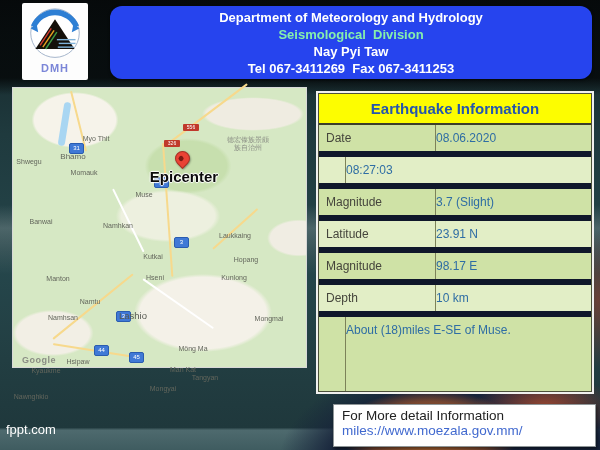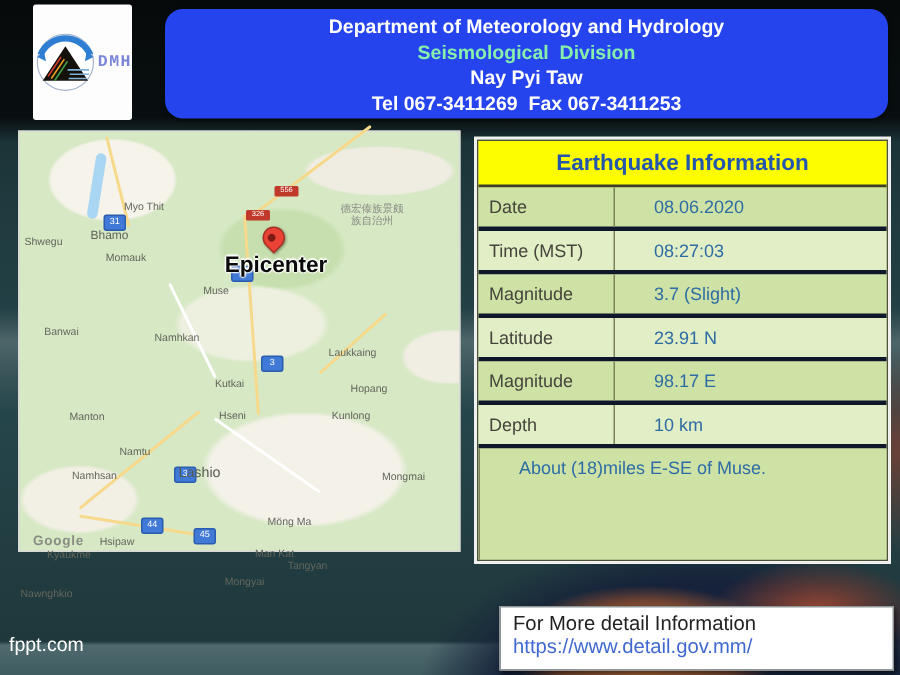--- a/index.html
+++ b/index.html
@@ -10,21 +10,21 @@
     background-image:
       radial-gradient(ellipse 30px 95px at 598px 300px, rgba(165,62,40,0.55), transparent 72%),
       radial-gradient(ellipse 120px 55px at 430px 432px, rgba(228,132,52,0.95), rgba(200,100,40,0.55) 55%, transparent 76%),
       radial-gradient(ellipse 95px 45px at 545px 408px, rgba(190,82,46,0.8), transparent 75%),
       radial-gradient(ellipse 245px 135px at 470px 462px, #1a2742 0%, #16223a 55%, transparent 78%),
       linear-gradient(180deg, rgba(5,8,9,0.88) 0px, rgba(5,8,9,0.85) 78px, rgba(5,8,9,0) 95px),
       linear-gradient(180deg, rgba(0,0,0,0) 205px, rgba(172,182,182,0.30) 228px, rgba(140,150,150,0.20) 250px, rgba(0,0,0,0) 274px),
       linear-gradient(180deg, #0d1517 0%, #17292c 8%, #1f3a3e 30%, #25464b 60%, #223e42 80%, #1f383c 95%, #4e6a6e 95.6%, #3f5c60 100%);
   }
   
-  .logo-box{position:absolute;left:22px;top:3px;width:66px;height:77px;background:#fdfdfd;border-radius:2px;display:flex;flex-direction:row;align-items:center;justify-content:flex-start;padding-top:3px;box-sizing:border-box;font-family:Liberation Mono, monospace;}
+  .logo-box{position:absolute;left:22px;top:3px;width:66px;height:77px;background:#fdfdfd;border-radius:2px;display:flex;flex-direction:column;align-items:center;justify-content:flex-start;padding-top:3px;box-sizing:border-box;}
   .logo-dmh{font-size:11px;font-weight:bold;color:#7b86d8;letter-spacing:1px;margin-top:-2px;}
   .title-box{position:absolute;left:110px;top:6px;width:482px;height:73px;background:#2644ee;border-radius:12px;
     display:flex;flex-direction:column;align-items:center;justify-content:center;gap:0px;box-shadow:0 1px 3px rgba(0,0,0,.6);}
   .title-box div{font-size:13px;font-weight:bold;line-height:17px;color:#ffffff;white-space:pre-wrap;text-align:center;}
   .title-box .yellow{color:#86efac;}
   
   .map{position:absolute;left:12px;top:87px;width:295px;height:281px;border:1px solid #d8d8d8;box-sizing:border-box;
     background-color:#d6e8c4;
     background-image:
       radial-gradient(ellipse 70px 45px at 62px 32px, #f6f3ea 0%, #f6f3ea 58%, rgba(246,243,234,0) 62%),
@@ -44,27 +44,27 @@
   .shield{position:absolute;background:#4079d6;color:#fff;font-size:6px;line-height:9px;width:13px;height:9px;text-align:center;border-radius:2px;border:1px solid #2a5cb0;box-sizing:content-box;}
   .rbadge{position:absolute;background:#c0392b;color:#fff;font-size:5px;line-height:7px;width:16px;height:7px;text-align:center;border-radius:1px;}
   .pin{position:absolute;left:162px;top:63px;width:13px;height:13px;background:#ea4335;border:1px solid #a93226;border-radius:50% 50% 50% 0;transform:rotate(-45deg);box-shadow:0 1px 2px rgba(0,0,0,.4);}
   .pin::after{content:'';position:absolute;width:5px;height:5px;background:#7d1a13;border-radius:50%;left:3px;top:3px;}
   .epicenter-label{position:absolute;left:171px;top:80px;transform:translateX(-50%);font-size:15px;font-weight:bold;color:#0a0a0a;
     text-shadow:-1px 0 1px #fff,1px 0 1px #fff,0 -1px 1px #fff,0 1px 1px #fff;}
   .gmark{position:absolute;left:9px;bottom:2px;font-size:9px;font-weight:bold;color:#8a8d84;letter-spacing:.5px;}
   
   .eq-panel{position:absolute;left:318px;top:93px;width:274px;border:1px solid #4c513a;outline:2px solid #f0f0ee;background:#d8e8ae;box-sizing:border-box;}
   .eq-header{background:#fdfd00;color:#2456ae;font-weight:bold;font-size:15px;text-align:center;line-height:29px;height:29px;border-bottom:2px solid #3c3f2a;}
-  .eq-row{display:flex;height:26px;border-bottom:3px solid #0f172a;}
+  .eq-row{display:flex;height:26px;border-bottom:6px solid #0f172a;}
   .eq-row:nth-child(even){background:#cfe2a6;}
   .eq-row:nth-child(odd){background:#e2eec6;}
   .eq-row.tall{height:74px;border-bottom:none;}
   .eq-label{width:90px;padding-left:7px;font-size:12px;color:#45453c;display:flex;align-items:center;box-sizing:border-box;}
   .eq-row.tall .eq-label, .eq-row.tall .eq-value{align-items:flex-start;padding-top:6px;}
-  .eq-value{flex:1;border-left:1px solid #7c8259;padding-left:26px;font-size:12px;color:#2e6da4;display:flex;align-items:center;box-sizing:border-box;}
+  .eq-value{flex:1;border-left:1px solid #7c8259;padding-left:0;font-size:12px;color:#2e6da4;display:flex;align-items:center;box-sizing:border-box;margin-left:26px;}
   
   .info-box{position:absolute;left:333px;top:404px;width:263px;height:43px;background:#ffffff;border:1px solid #8f9698;box-shadow:1px 2px 3px rgba(0,0,0,.5);box-sizing:border-box;padding:3px 0 0 8px;}
   .info-box .l1{font-size:13.5px;color:#222;}
   .info-box .l2{font-size:13.5px;color:#4169cf;}
   .fppt{position:absolute;left:6px;top:422px;font-size:13px;color:#ffffff;}
 </style>
 </head>
 <body>
 
 <div class="logo-box">
@@ -145,21 +145,20 @@
   <div class="gmark">Google</div>
 </div>
 
 <div class="eq-panel">
   <div class="eq-header">Earthquake Information</div>
   <div class="eq-row">
     <div class="eq-label">Date</div>
     <div class="eq-value">08.06.2020</div>
   </div>
   <div class="eq-row">
-    <div class="eq-label">Time (MST)</div>
     <div class="eq-value">08:27:03</div>
   </div>
   <div class="eq-row">
     <div class="eq-label">Magnitude</div>
     <div class="eq-value">3.7 (Slight)</div>
   </div>
   <div class="eq-row">
     <div class="eq-label">Latitude</div>
     <div class="eq-value">23.91 N</div>
   </div>
@@ -171,16 +170,16 @@
     <div class="eq-label">Depth</div>
     <div class="eq-value">10 km</div>
   </div>
   <div class="eq-row tall">
     <div class="eq-value">About (18)miles E-SE of Muse.</div>
   </div>
 </div>
 
 <div class="info-box">
   <div class="l1">For More detail Information</div>
-  <div class="l2">https://www.detail.gov.mm/</div>
+  <div class="l2">miles://www.moezala.gov.mm/</div>
 </div>
 
 <div class="fppt">fppt.com</div>
 
 </body></html>

